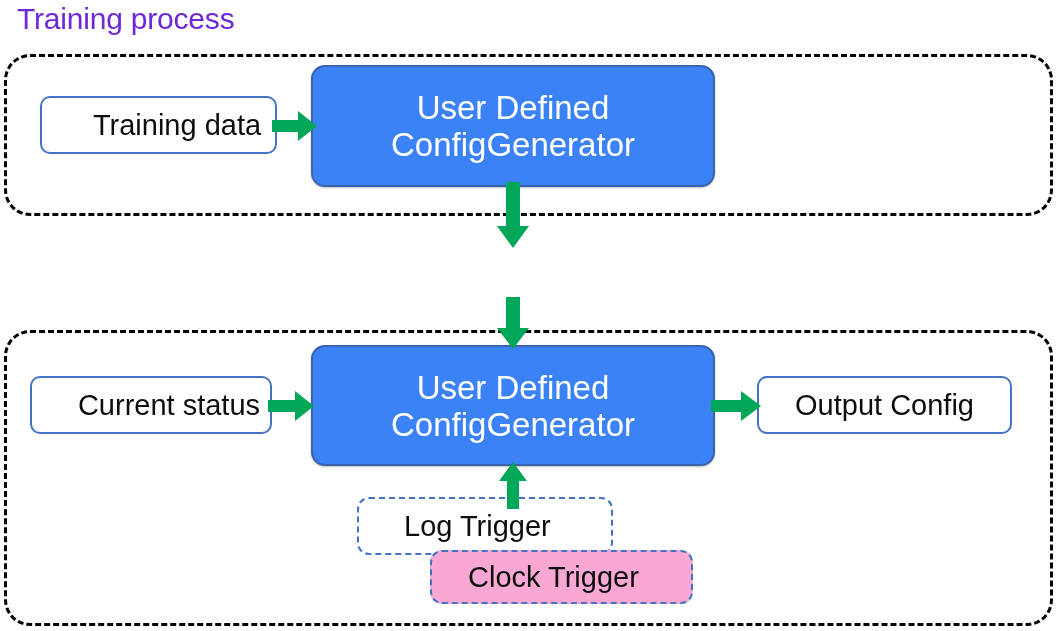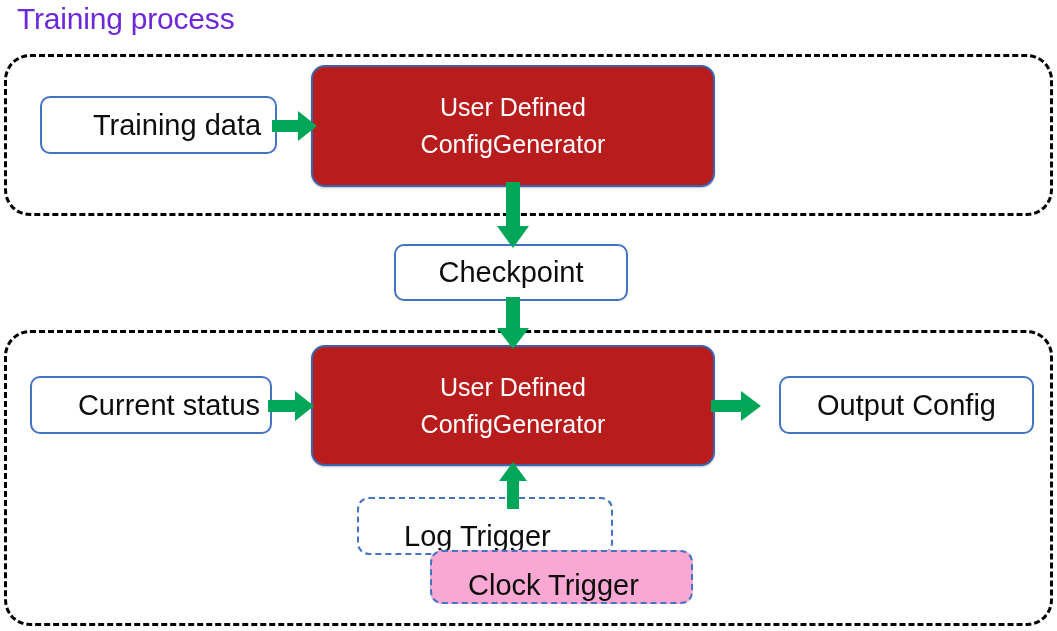--- a/index.html
+++ b/index.html
@@ -59,47 +59,46 @@
     background: #ffffff;
     border: 2px solid #4573C4;
     border-radius: 10px;
     color: #0d0d0d;
     font-size: 29px;
     line-height: 33px;
   }
 
   
   .node-blue {
-    background: #b91c1c;
+    background: #3b82f6;
     border: 2px solid #3A63AC;
     border-radius: 14px;
     color: #ffffff;
-    font-size: 25px;
+    font-size: 33px;
     line-height: 37px;
     box-shadow: 0 1px 2px rgba(0,0,0,0.25);
   }
 
   
   .node-trigger {
     background: #ffffff;
     border: 2px dashed #4573C4;
     border-radius: 12px;
     color: #0d0d0d;
     font-size: 29px;
     line-height: 33px;
-    align-items: flex-end;
   }
 
   
   #node-training-data  { left: 40px;  top: 96px;  width: 237px; height: 58px; padding-left: 37px; }
   #node-udcg-train     { left: 311px; top: 65px;  width: 404px; height: 122px; }
   #node-checkpoint     { left: 394px; top: 244px; width: 234px; height: 57px; }
   #node-current-status { left: 30px;  top: 376px; width: 242px; height: 58px; padding-left: 36px; }
   #node-udcg-infer     { left: 311px; top: 345px; width: 404px; height: 121px; }
-  #node-output-config  { left: 757px; top: 376px; width: 255px; height: 58px; margin-left: 22px; }
+  #node-output-config  { left: 757px; top: 376px; width: 255px; height: 58px; }
   #node-log-trigger    { left: 357px; top: 497px; width: 256px; height: 58px; z-index: 3;
                          justify-content: flex-start; padding-left: 45px; }
   #node-clock-trigger  { left: 430px; top: 550px; width: 263px; height: 54px; z-index: 4;
                          justify-content: flex-start; padding-left: 36px; }
 
   
   #node-log-trigger   { background: #ffffff; }
   #node-clock-trigger { background: #f9a8d4; }
 
   
@@ -135,23 +134,20 @@
     <span>Training data</span>
   </div>
 
   <div class="node node-blue" id="node-udcg-train">
     <div>
       <span class="lbl-2">User Defined</span>
       <span class="lbl-2">ConfigGenerator</span>
     </div>
   </div>
 
-  <div class="node node-white" id="node-checkpoint">
-    <span>Checkpoint</span>
-  </div>
 
   <div class="node node-white" id="node-current-status">
     <span>Current status</span>
   </div>
 
   <div class="node node-blue" id="node-udcg-infer">
     <div>
       <span class="lbl-2">User Defined</span>
       <span class="lbl-2">ConfigGenerator</span>
     </div>

